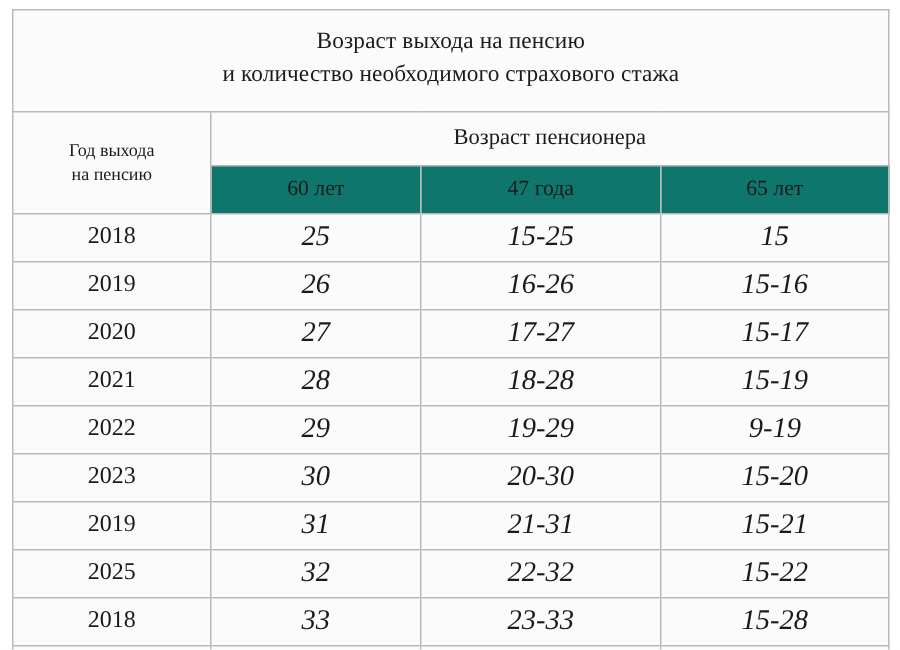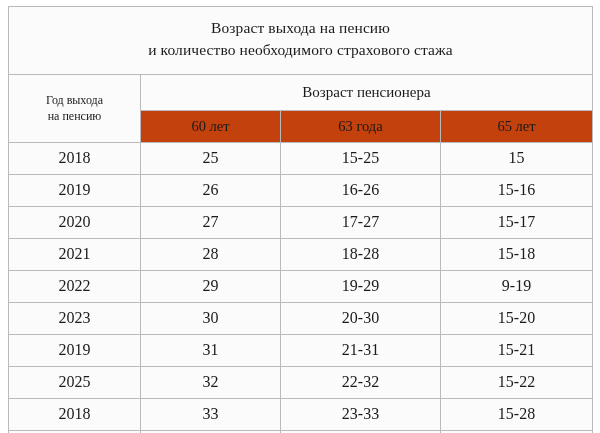--- a/index.html
+++ b/index.html
@@ -53,38 +53,39 @@
   }
   .head-year .line { display: block; }
   .head-age-group {
     font-size: 15px;
     padding: 9px 16px;
     background: #fbfbfb;
   }
   .head-sub {
     font-size: 14.5px;
     padding: 7px 20px;
-    background: #c2410c;
+    background: #0f766e;
   }
   .col-a { width: 132px; }
   .col-b { width: 140px; }
   .col-c { width: 160px; }
   .col-d { width: 152px; }
   td.year-cell {
     font-size: 16px;
     padding: 4px 4px;
     height: 23px;
     background: #fbfbfb;
   }
   td.val-cell {
-    font-size: 16px;
+    font-size: 19px;
     font-weight: bold;
     padding: 4px 4px;
     height: 23px;
     background: #fbfbfb;
+    font-style: italic;
   }
 </style>
 </head>
 <body>
 
 <div class="sheet">
   <table class="pension">
     <colgroup>
       <col class="col-a">
       <col class="col-b">
@@ -100,21 +101,21 @@
       </tr>
       <tr>
         <td class="head-year" rowspan="2">
           <span class="line">Год выхода</span>
           <span class="line">на пенсию</span>
         </td>
         <td class="head-age-group" colspan="3">Возраст пенсионера</td>
       </tr>
       <tr>
         <td class="head-sub">60 лет</td>
-        <td class="head-sub">63 года</td>
+        <td class="head-sub">47 года</td>
         <td class="head-sub">65 лет</td>
       </tr>
 
       <tr>
         <td class="year-cell">2018</td>
         <td class="val-cell">25</td>
         <td class="val-cell">15-25</td>
         <td class="val-cell">15</td>
       </tr>
       <tr>
@@ -126,21 +127,21 @@
       <tr>
         <td class="year-cell">2020</td>
         <td class="val-cell">27</td>
         <td class="val-cell">17-27</td>
         <td class="val-cell">15-17</td>
       </tr>
       <tr>
         <td class="year-cell">2021</td>
         <td class="val-cell">28</td>
         <td class="val-cell">18-28</td>
-        <td class="val-cell">15-18</td>
+        <td class="val-cell">15-19</td>
       </tr>
       <tr>
         <td class="year-cell">2022</td>
         <td class="val-cell">29</td>
         <td class="val-cell">19-29</td>
         <td class="val-cell">9-19</td>
       </tr>
       <tr>
         <td class="year-cell">2023</td>
         <td class="val-cell">30</td>

